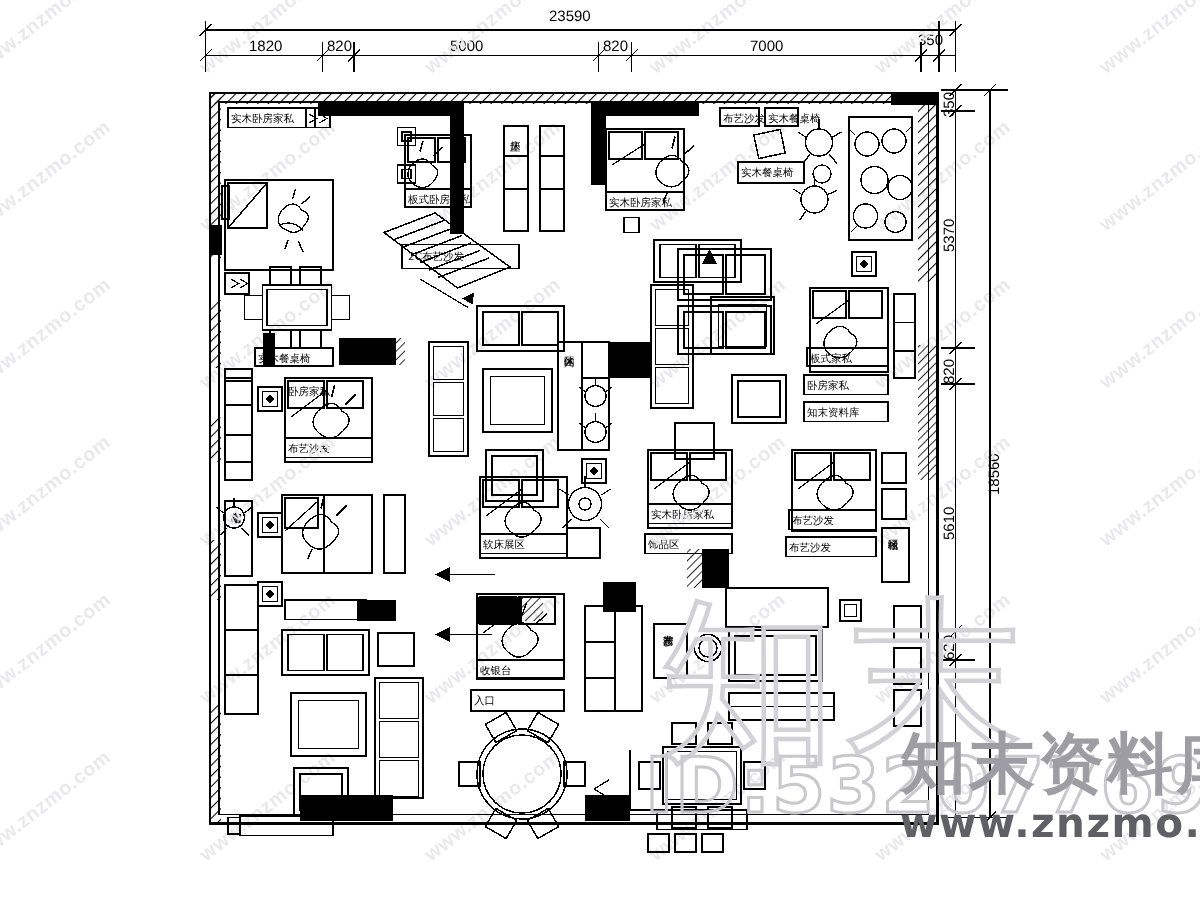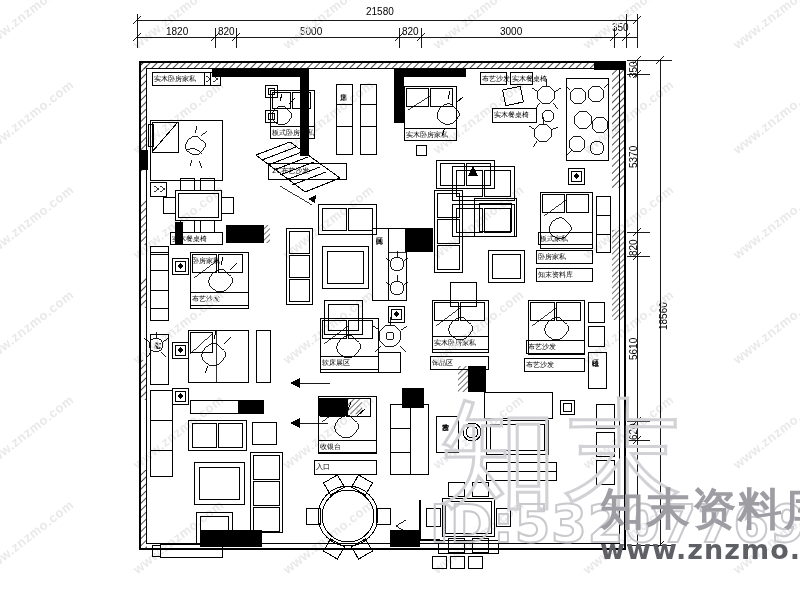--- a/index.html
+++ b/index.html
@@ -604,26 +604,26 @@
 
     </g>
   </svg>
 
   <div class="wm-fg" id="wm-big">知末</div>
   <div class="wm-fg" id="wm-id">ID:53207769</div>
   <div class="wm-fg" id="wm-cn">知末资料库</div>
   <div class="wm-fg" id="wm-url">www.znzmo.com</div>
 
   <div id="dimlabels">
-      <div style="position: absolute; font-size: 10px; color: rgb(0, 0, 0); font-family: &quot;Liberation Sans&quot;, sans-serif; white-space: nowrap; left: 366px; top: 6px;">21580</div>
+      <div style="position: absolute; font-size: 10px; color: rgb(0, 0, 0); font-family: &quot;Liberation Sans&quot;, sans-serif; white-space: nowrap; left: 366px; top: 6px;">23590</div>
       <div style="position: absolute; font-size: 10px; color: rgb(0, 0, 0); font-family: &quot;Liberation Sans&quot;, sans-serif; white-space: nowrap; left: 166px; top: 26px;">1820</div>
       <div style="position: absolute; font-size: 10px; color: rgb(0, 0, 0); font-family: &quot;Liberation Sans&quot;, sans-serif; white-space: nowrap; left: 218px; top: 26px;">820</div>
       <div style="position: absolute; font-size: 10px; color: rgb(0, 0, 0); font-family: &quot;Liberation Sans&quot;, sans-serif; white-space: nowrap; left: 300px; top: 26px;">5000</div>
       <div style="position: absolute; font-size: 10px; color: rgb(0, 0, 0); font-family: &quot;Liberation Sans&quot;, sans-serif; white-space: nowrap; left: 402px; top: 26px;">820</div>
-      <div style="position: absolute; font-size: 10px; color: rgb(0, 0, 0); font-family: &quot;Liberation Sans&quot;, sans-serif; white-space: nowrap; left: 500px; top: 26px;">3000</div>
+      <div style="position: absolute; font-size: 10px; color: rgb(0, 0, 0); font-family: &quot;Liberation Sans&quot;, sans-serif; white-space: nowrap; left: 500px; top: 26px;">7000</div>
       <div style="position: absolute; font-size: 10px; color: rgb(0, 0, 0); font-family: &quot;Liberation Sans&quot;, sans-serif; white-space: nowrap; left: 612px; top: 22px;">350</div>
       <div style="position: absolute; font-size: 10px; color: rgb(0, 0, 0); font-family: &quot;Liberation Sans&quot;, sans-serif; white-space: nowrap; left: 658px; top: 330px; transform: rotate(-90deg); transform-origin: left top;">18560</div>
       <div style="position: absolute; font-size: 10px; color: rgb(0, 0, 0); font-family: &quot;Liberation Sans&quot;, sans-serif; white-space: nowrap; left: 628px; top: 78px; transform: rotate(-90deg); transform-origin: left top;">350</div>
       <div style="position: absolute; font-size: 10px; color: rgb(0, 0, 0); font-family: &quot;Liberation Sans&quot;, sans-serif; white-space: nowrap; left: 628px; top: 168px; transform: rotate(-90deg); transform-origin: left top;">5370</div>
       <div style="position: absolute; font-size: 10px; color: rgb(0, 0, 0); font-family: &quot;Liberation Sans&quot;, sans-serif; white-space: nowrap; left: 628px; top: 256px; transform: rotate(-90deg); transform-origin: left top;">820</div>
       <div style="position: absolute; font-size: 10px; color: rgb(0, 0, 0); font-family: &quot;Liberation Sans&quot;, sans-serif; white-space: nowrap; left: 628px; top: 360px; transform: rotate(-90deg); transform-origin: left top;">5610</div>
       <div style="position: absolute; font-size: 10px; color: rgb(0, 0, 0); font-family: &quot;Liberation Sans&quot;, sans-serif; white-space: nowrap; left: 628px; top: 440px; transform: rotate(-90deg); transform-origin: left top;">620</div>
     </div>
   <div id="zonelabels">
       <div style="position: absolute; color: rgb(0, 0, 0); white-space: nowrap; font-family: &quot;DejaVu Sans&quot;, sans-serif; font-size: 7px; left: 154px; top: 74px;">实木卧房家私</div>

